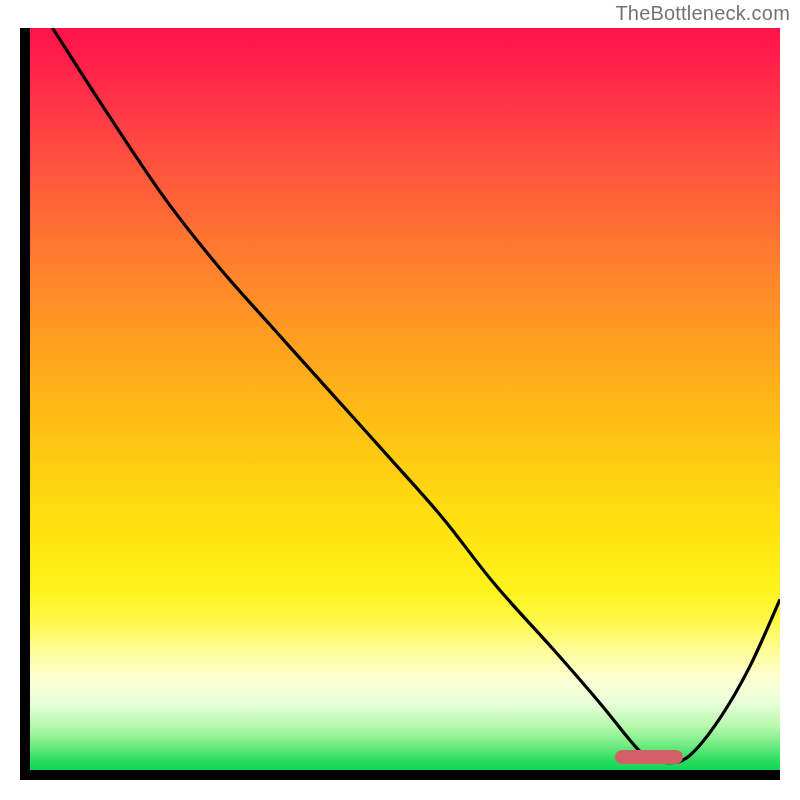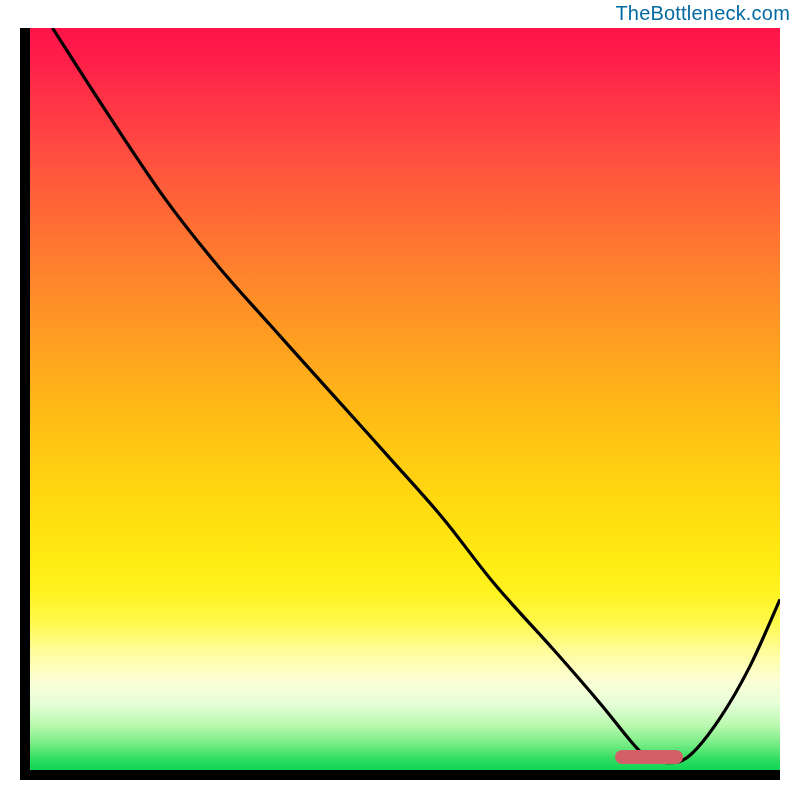--- a/index.html
+++ b/index.html
@@ -3,21 +3,21 @@
 <meta charset="utf-8">
 <style>
   * { margin: 0; padding: 0; box-sizing: border-box; }
   html, body { width: 800px; height: 800px; overflow: hidden; background: #fff; }
   .wrap { position: relative; width: 800px; height: 800px; }
   .attribution {
     position: absolute;
     top: 2px; right: 10px;
     font-family: Arial, Helvetica, sans-serif;
     font-size: 20px;
-    color: #0369a1;
+    color: #737373;
     letter-spacing: 0.2px;
   }
   .plot {
     position: absolute;
     left: 20px; top: 28px;
     width: 760px; height: 752px;
     border-left: 10px solid #000;
     border-bottom: 10px solid #000;
   }
   .grad {

